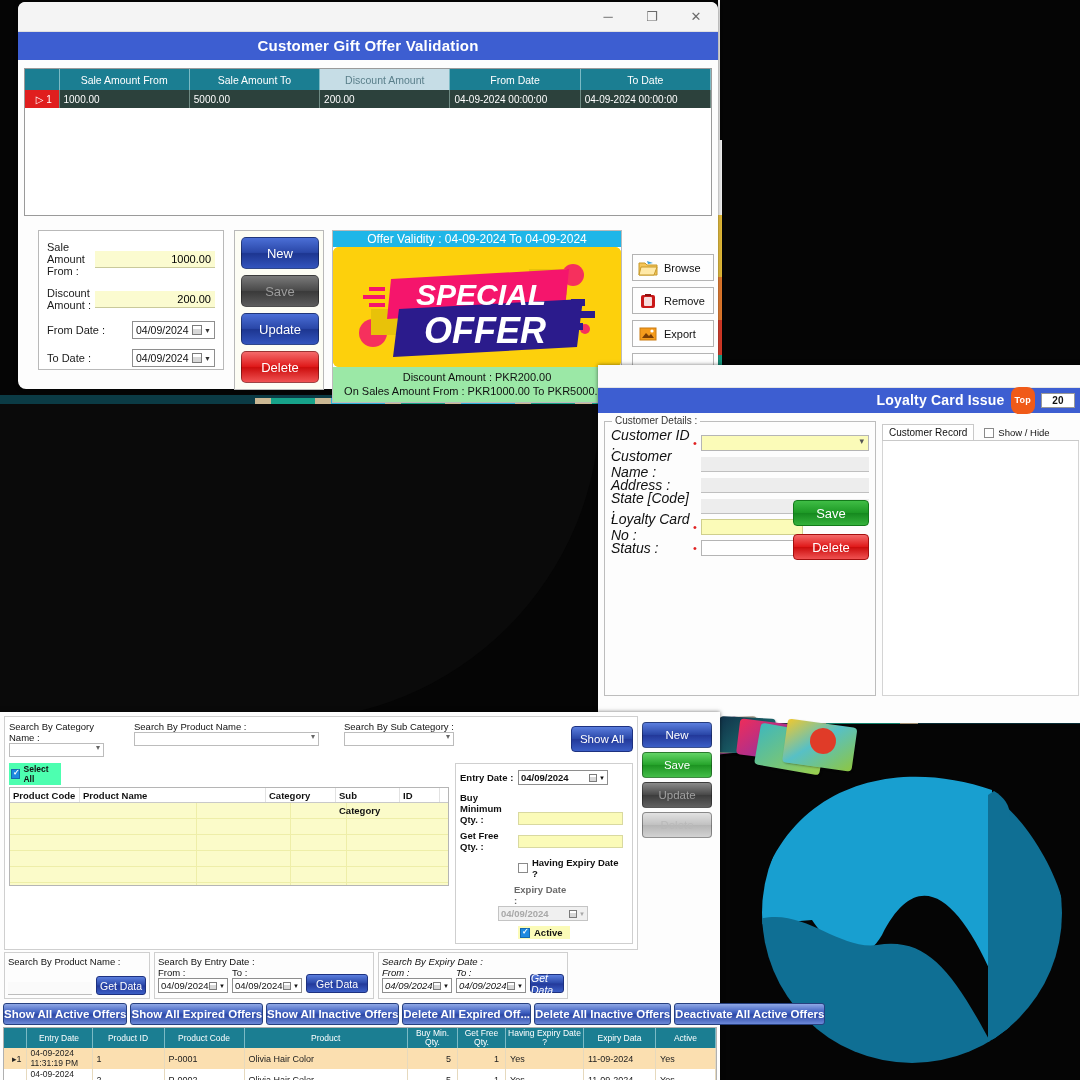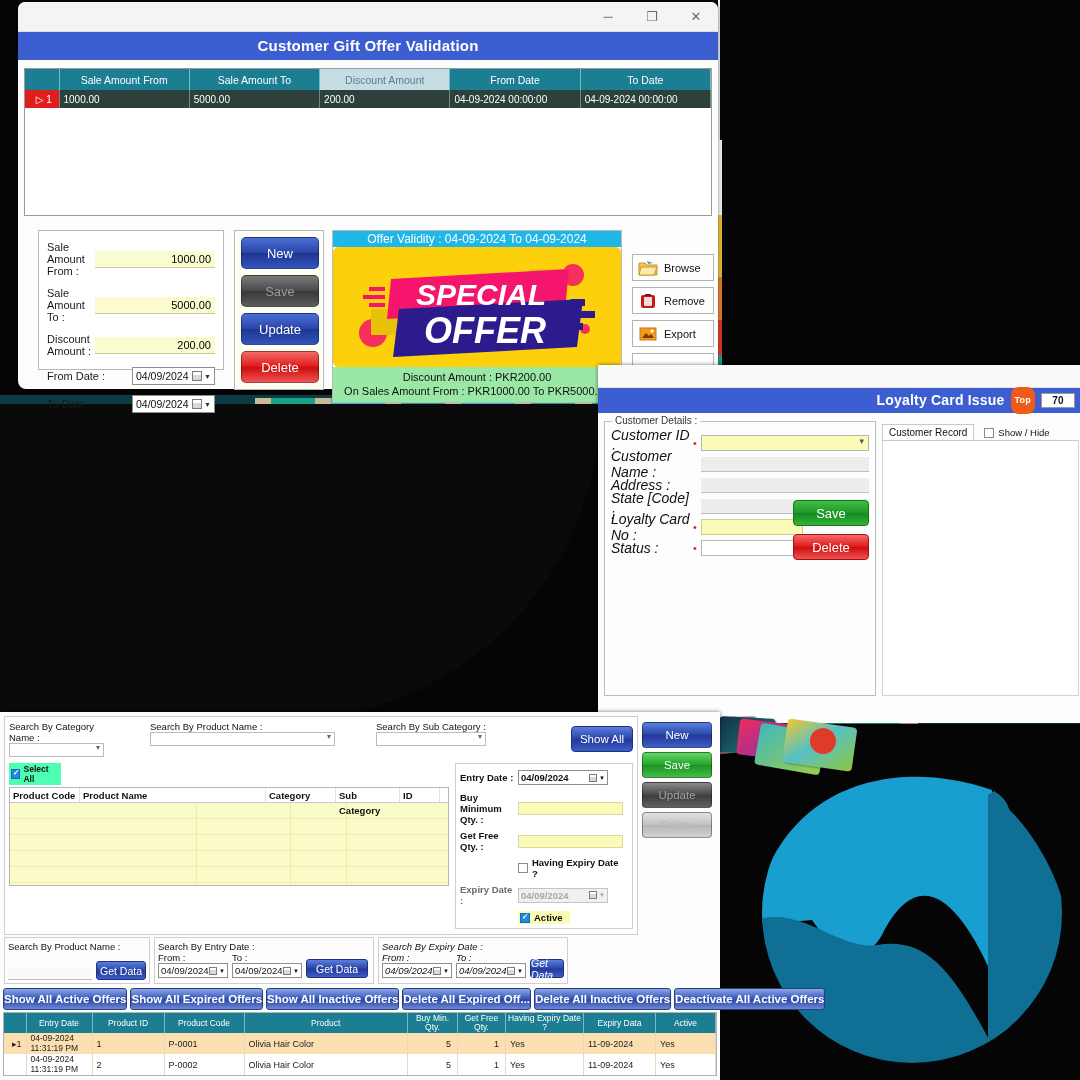--- a/index.html
+++ b/index.html
@@ -235,24 +235,20 @@
     </tbody>
       </table>
   </div>
 
   <div style="display:flex; margin-top:14px; padding:0 4px;">
 
     <div class="fieldset" style="width:186px; padding:10px 8px 6px 8px; margin-left:16px; height:140px;">
       <div class="lblrow">
         <span class="lb">Sale Amount From :</span>
         <input class="txt-yellow" value="1000.00" style="">
-      </div>
-      <div class="lblrow">
-        <span class="lb">Sale Amount To :</span>
-        <input class="txt-yellow" value="5000.00" style="">
       </div>
       <div class="lblrow">
         <span class="lb">Discount Amount :</span>
         <input class="txt-yellow" value="200.00" style="">
       </div>
       <div class="lblrow">
         <span class="lb">From Date :</span>
         <div class="dtp">
           <span>04/09/2024</span>
           <span class="cal"></span>
@@ -348,21 +344,21 @@
       <div class="iconbtn" style="height:14px;"></div>
     </div>
   </div>
 </div>
 
 <div class="win" id="win-loy">
   <div style="height:23px; background:#fafafa; border-bottom:1px solid #e4e4e4;"></div>
   <div class="blue-header">
     <span>Loyalty Card Issue</span>
     <span class="top-badge">Top</span>
-    <span class="top-num">70</span>
+    <span class="top-num">20</span>
   </div>
 
   <div style="display:flex; padding:8px 4px 0 6px; gap:6px;">
 
     <div class="gbox" style="width:272px; padding:11px 6px 8px 6px;">
       <span class="leg">Customer Details :</span>
 
       <div class="lrow">
         <span class="lb">Customer ID :</span>
         <span class="req">•</span>
@@ -427,21 +423,21 @@
          background:linear-gradient(140deg,#f1c82e 0%,#57c0c6 45%,#8ec641 100%);"></div>
     <div style="position:absolute; left:206px; top:26px; width:26px; height:26px; border-radius:50%;
                 background:#e03b28; transform:rotate(8deg);"></div>
   </div>
 </div>
 
 <div class="win" id="win-promo">
 
   <div style="display:flex; padding:4px 4px 0 4px;">
     <div style="flex:1; border:1px solid #cfcfcf; padding:4px 4px 5px 4px; background:#fff;">
-      <div style="display:flex; gap:36px;">
+      <div style="display:flex; gap:20px;">
         <div style="width:105px;">
           <div class="sm">Search By Category Name :</div>
           <div class="cmb-sm" style="width:95px;"></div>
         </div>
         <div style="width:190px;">
           <div class="sm">Search By Product Name :</div>
           <div class="cmb-sm" style="width:185px;"></div>
         </div>
         <div style="width:115px;">
           <div class="sm">Search By Sub Category :</div>
@@ -473,33 +469,33 @@
 
         <div style="flex:1; border:1px solid #cfcfcf; padding:6px 6px 4px 4px;">
           <div style="display:flex; align-items:center; margin-bottom:7px;">
             <span class="sm" style="width:58px">Entry Date :</span>
             <div class="dtp-sm" style="width:90px">
               <span>04/09/2024</span>
               <span class="cal"></span>
               <span class="arr">▼</span>
             </div>
           </div>
-          <div style="display:flex; align-items:center; margin-bottom:5px;">
+          <div style="display:flex; align-items:flex-end; margin-bottom:5px;">
             <span class="sm" style="width:58px">Buy Minimum Qty. :</span>
             <div style="width:105px; height:13px; background:#fbfbb8; border:1px solid #d9d9a0;"></div>
           </div>
           <div style="display:flex; align-items:center; margin-bottom:5px;">
             <span class="sm" style="width:58px">Get Free Qty. :</span>
             <div style="width:105px; height:13px; background:#fbfbb8; border:1px solid #d9d9a0;"></div>
           </div>
           <div style="display:flex; align-items:center; gap:4px; margin:0 0 5px 58px;">
             <span class="chk"></span>
             <span class="sm">Having Expiry Date ?</span>
           </div>
-          <div style="display:flex; align-items:center; margin-bottom:5px;">
+          <div style="display:flex; align-items:center; margin-bottom:5px;flex-direction:column;">
             <span class="sm" style="width:58px; color:#6a6a6a">Expiry Date :</span>
             <div class="dtp-sm dis" style="width:90px">
               <span>04/09/2024</span>
               <span class="cal"></span>
               <span class="arr">▼</span>
             </div>
           </div>
           <div style="display:flex; align-items:center; gap:4px; margin-left:58px; background:#fbfbb8; width:52px; padding:1px 2px;">
             <span class="chk on"></span>
             <span class="sm">Active</span>

